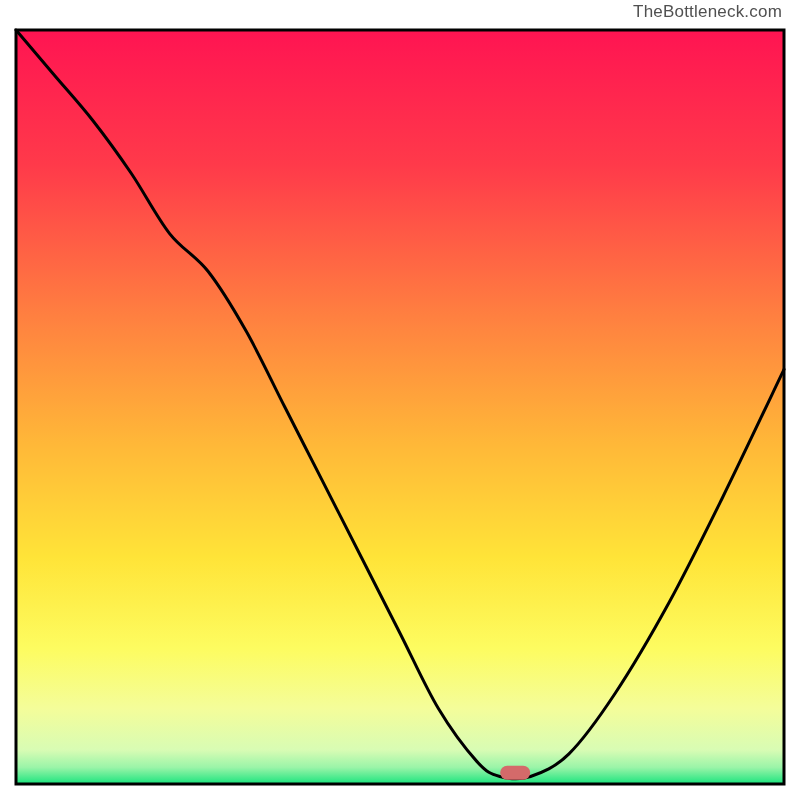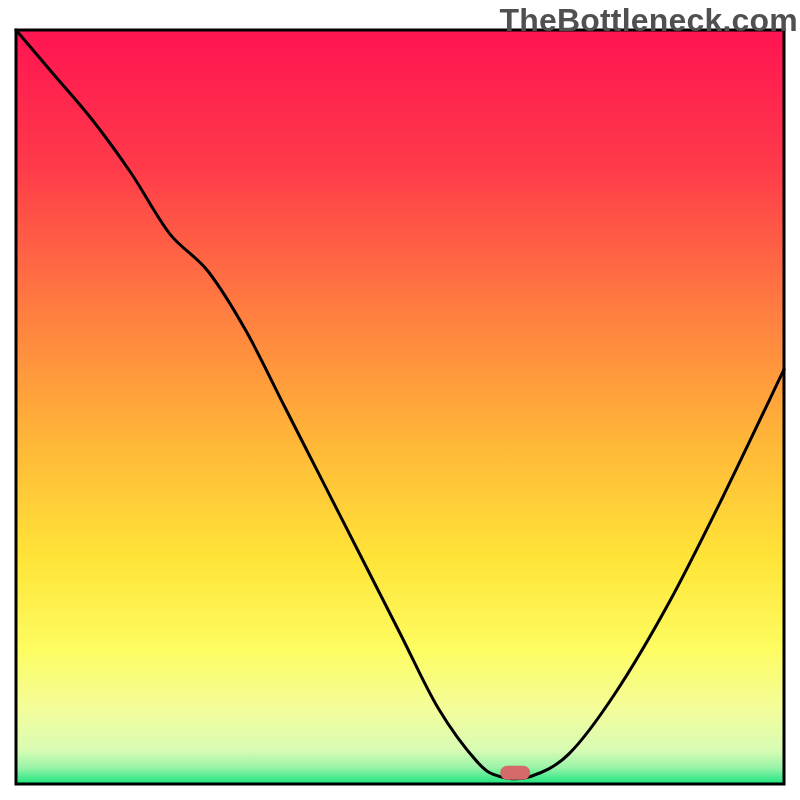--- a/index.html
+++ b/index.html
@@ -11,24 +11,24 @@
     font-family: Arial, Helvetica, sans-serif;
   }
   .container {
     position: relative;
     width: 800px;
     height: 800px;
   }
   .watermark {
     position: absolute;
     top: 2px;
-    right: 2px;
+    right: 18px;
     color: #505050;
-    font-size: 32px;
-    font-weight: 700;
+    font-size: 17px;
+    font-weight: 400;
     letter-spacing: 0.2px;
   }
   svg {
     display: block;
   }
 </style>
 </head>
 <body>
 
 <div class="container">

